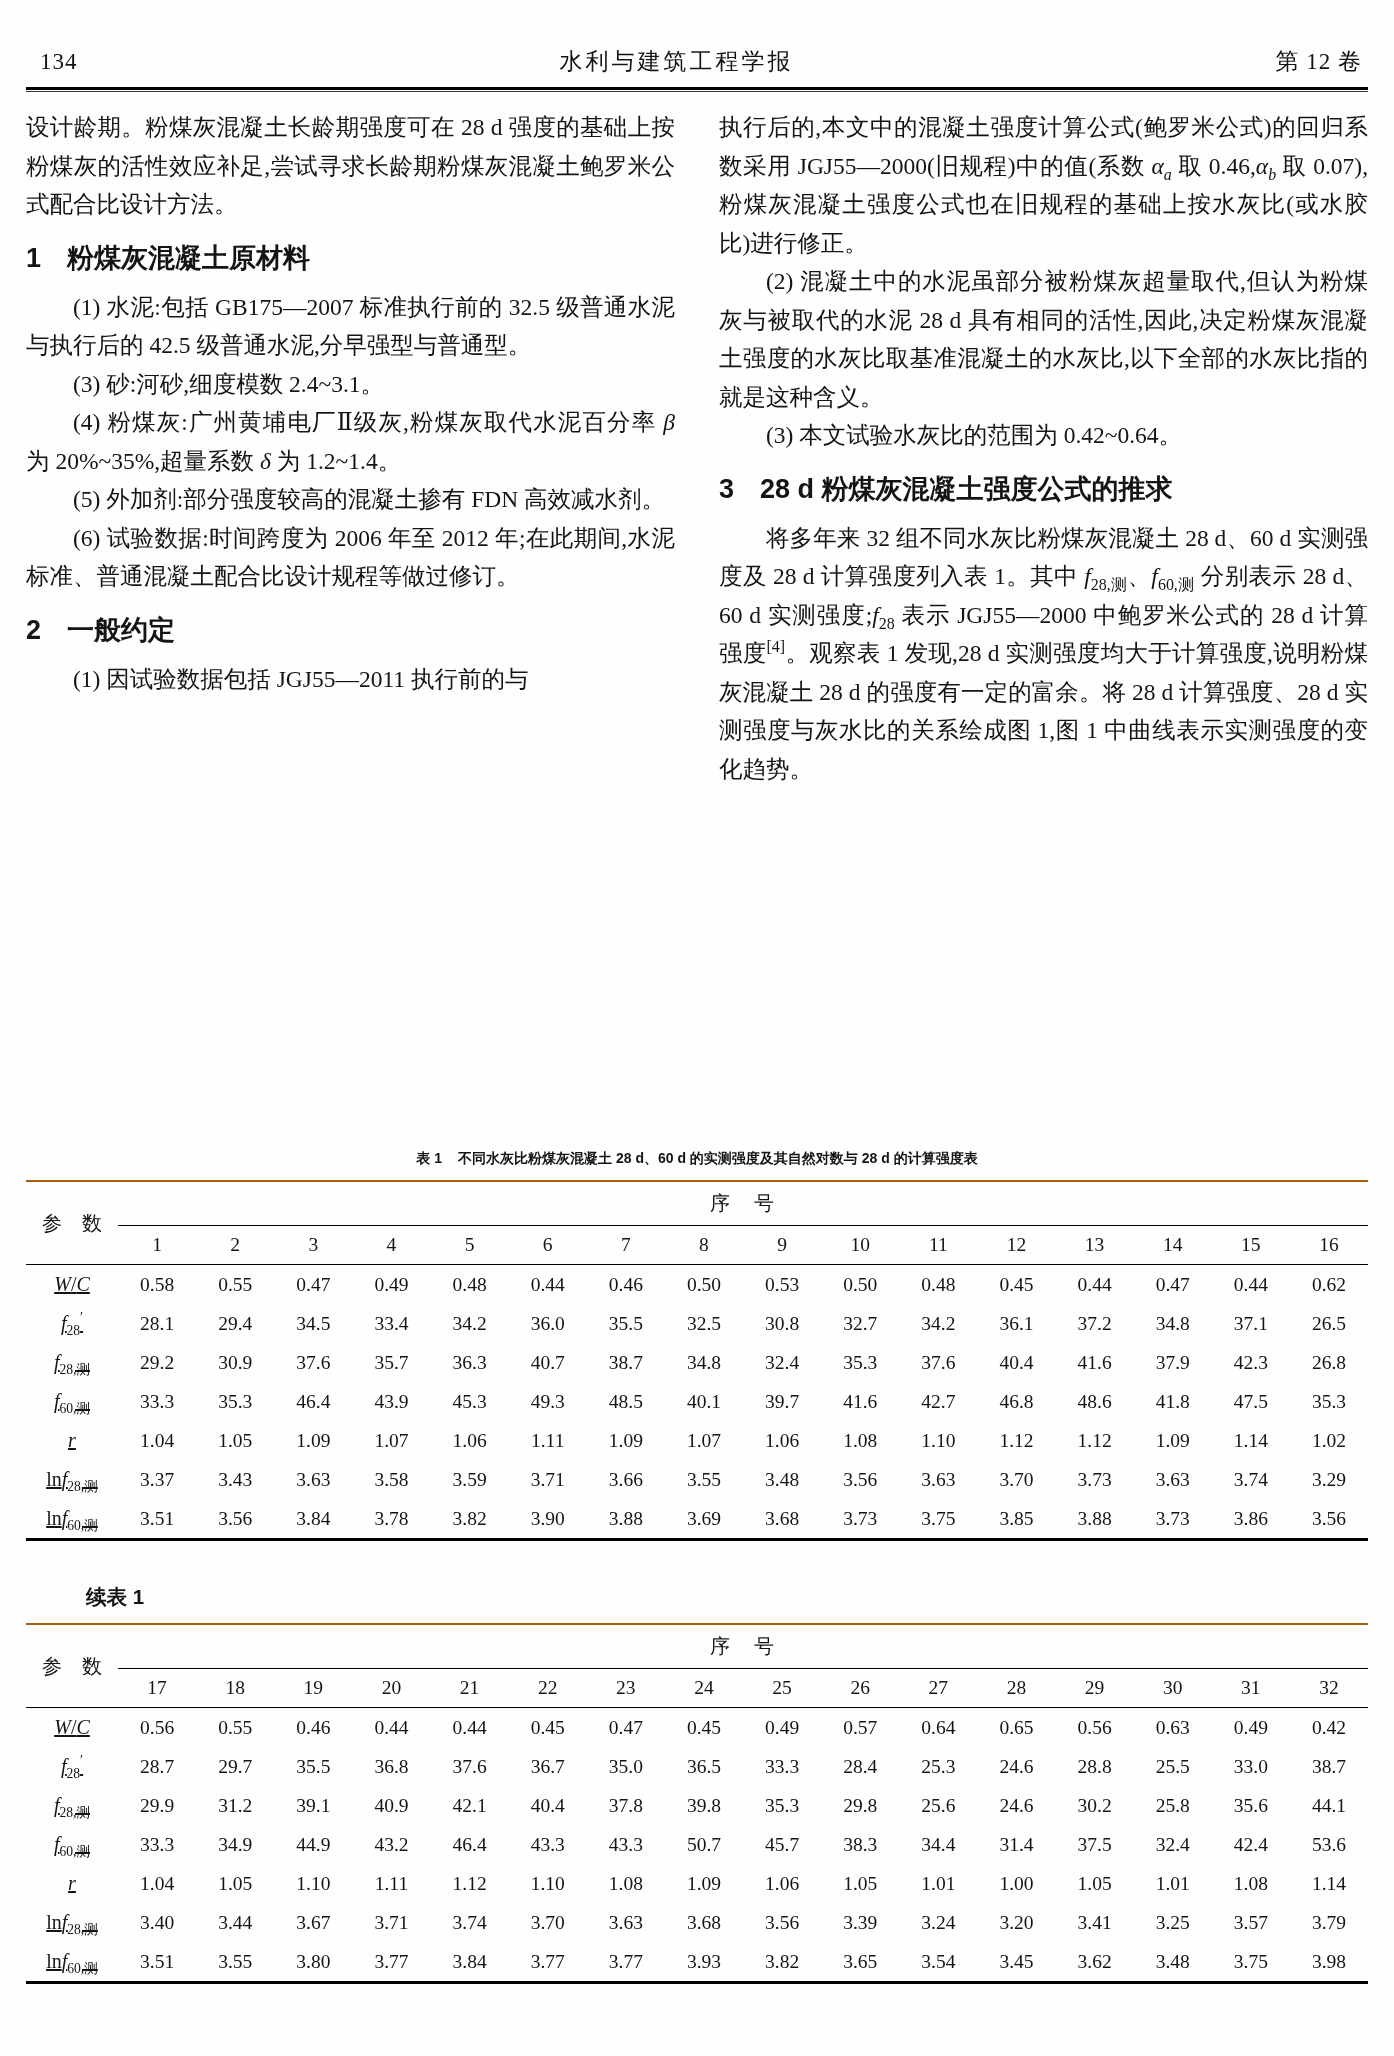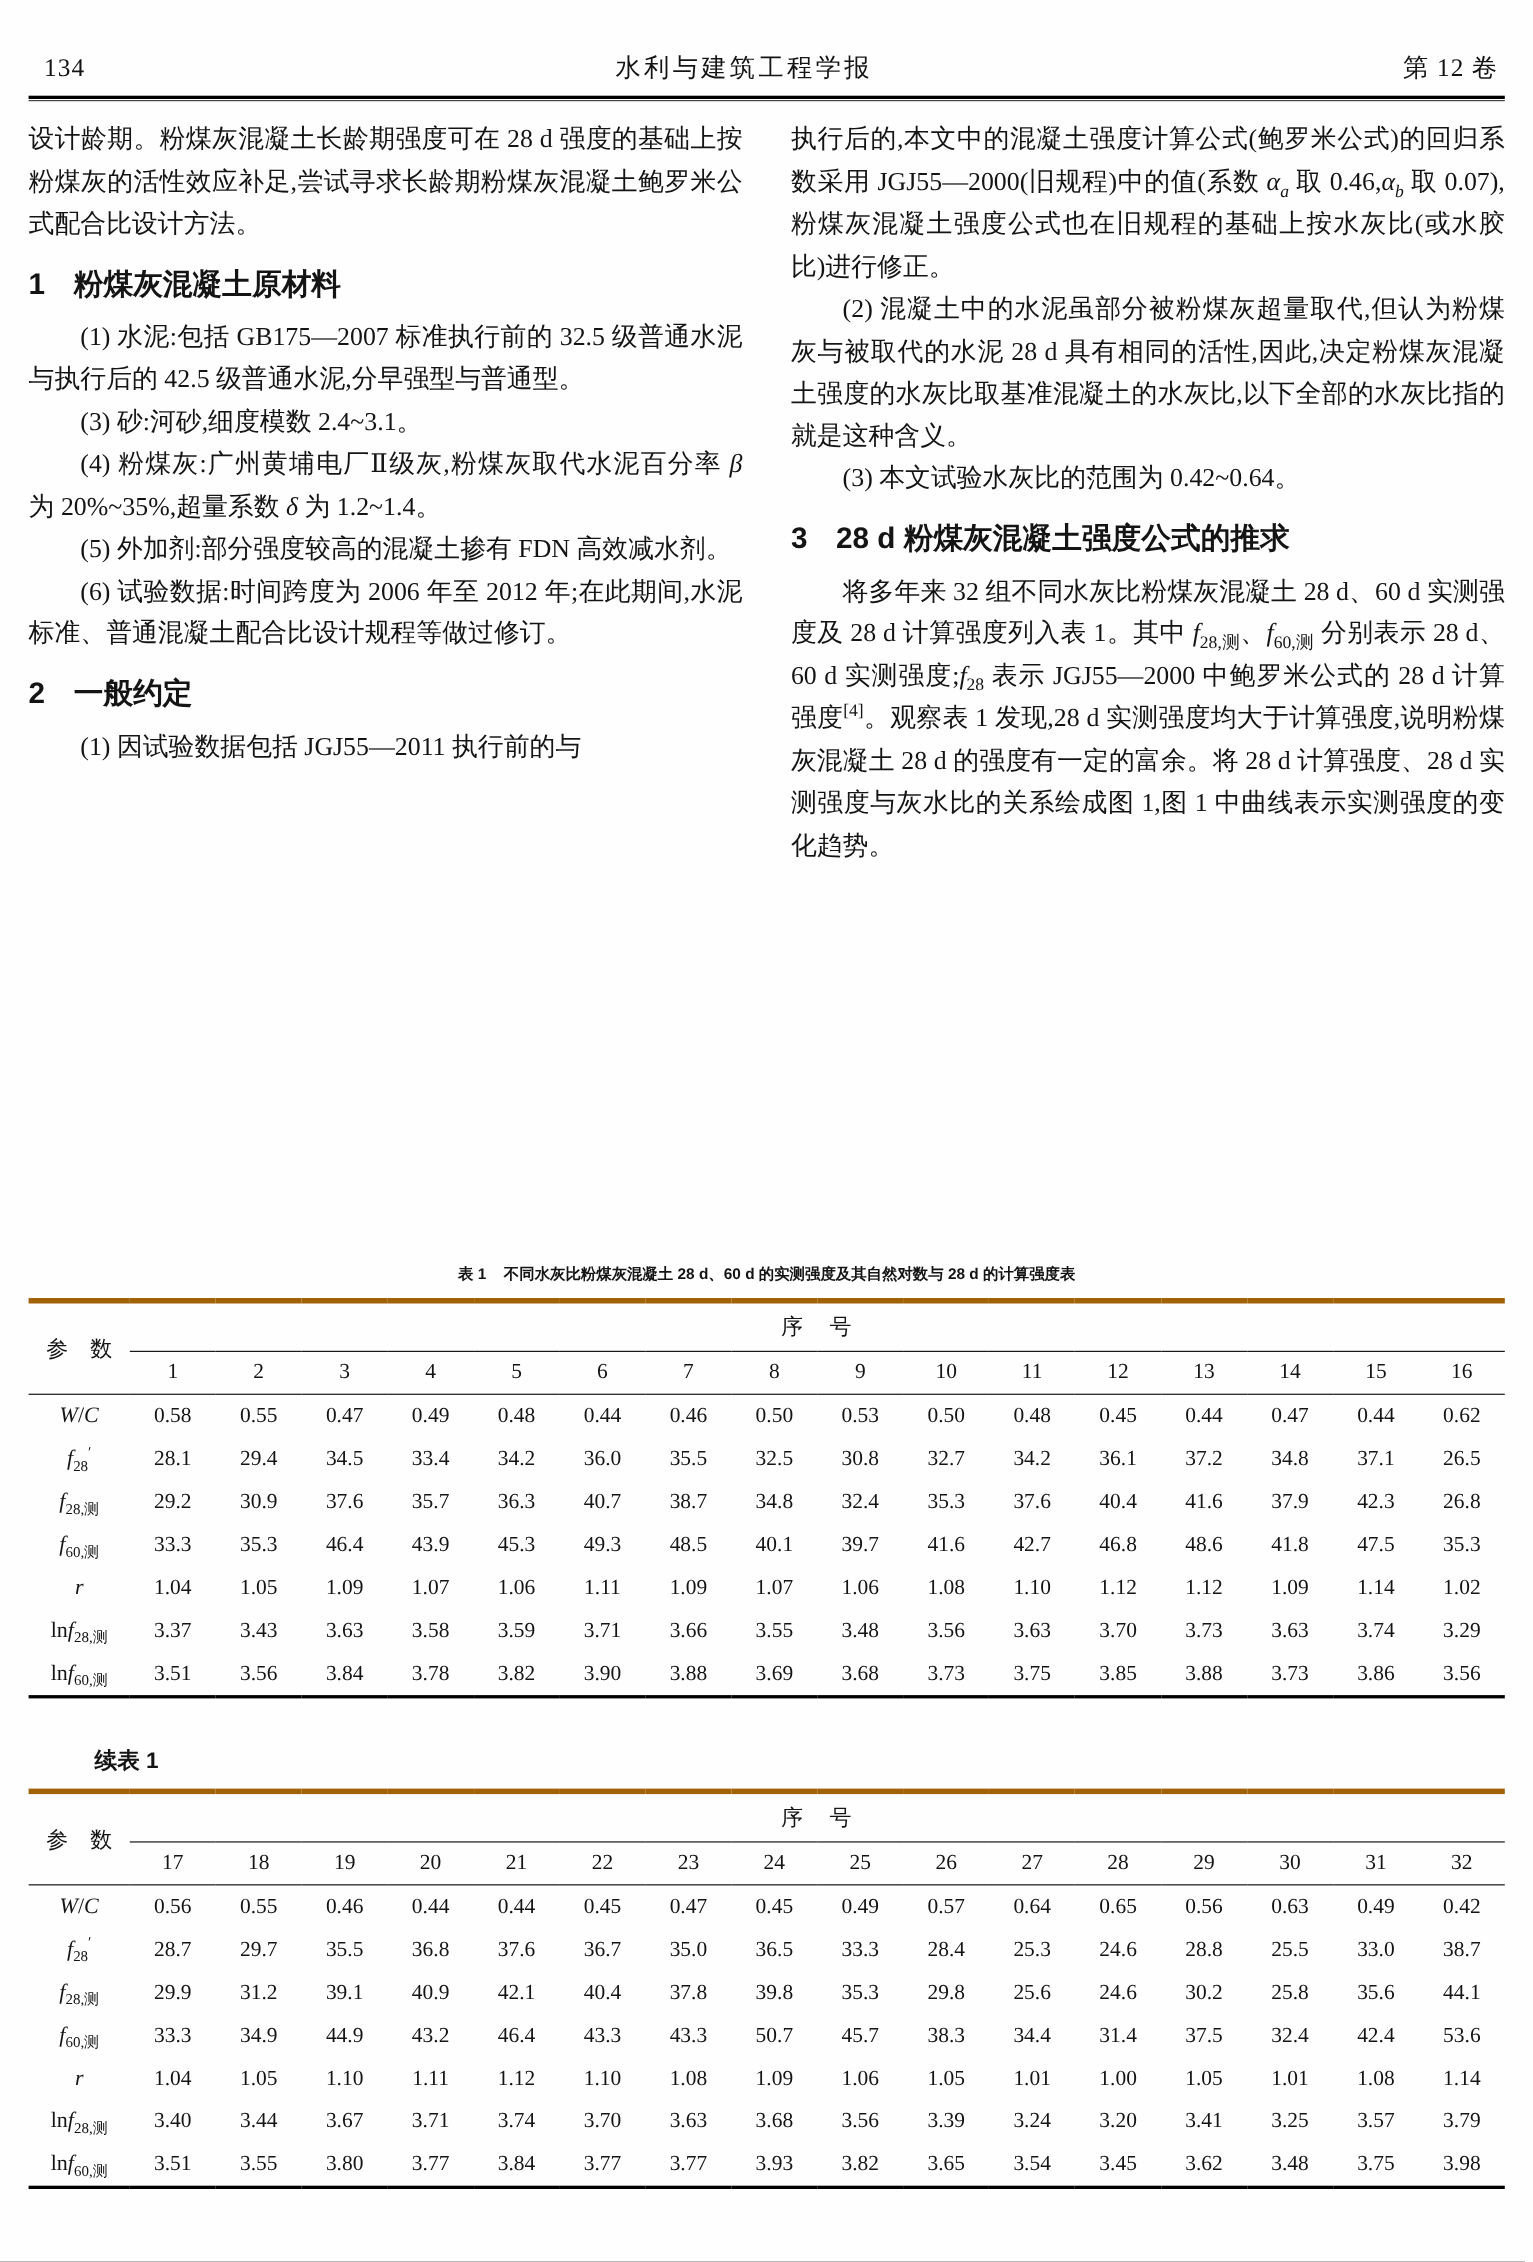--- a/index.html
+++ b/index.html
@@ -22,26 +22,26 @@
   .it{font-style:italic;}
   sub{font-size:68%;line-height:0;}
   sup{font-size:68%;line-height:0;}
   
   .tbl-caption{margin:20px 26px 12px 26px;text-align:center;
                font-family:"Liberation Sans","DejaVu Sans",sans-serif;font-weight:700;font-size:14px;}
   .tbl-caption .cap-prefix{margin-right:16px;}
   .cont-label{margin:42px 16px 12px 86px;font-family:"Liberation Sans","DejaVu Sans",sans-serif;
               font-weight:700;font-size:20.5px;}
   table.datatable{width:1342px;margin:0 26px;border-collapse:collapse;table-layout:fixed;
-                  border-top:5px solid #a16207;border-bottom:3px solid #000;font-size:19.5px;}
+                  border-top:2px solid #a16207;border-bottom:3px solid #000;font-size:19.5px;}
   table.datatable th,table.datatable td{font-weight:normal;text-align:center;padding:8px 0;}
   th.param-cell{width:92px;border-bottom:1.5px solid #000;font-size:20px;}
   th.serial-head{border-bottom:1.5px solid #000;font-size:20px;letter-spacing:2px;}
   .colnum-row th{border-bottom:1.5px solid #000;padding:9px 0;}
-  td.rowlabel{font-size:20px;}
+  td.rowlabel{font-size:20px;text-decoration:underline;}
 </style>
 </head>
 <body>
 
 <div class="page">
 
   <div class="runhead">
     <span>134</span>
     <span class="jtitle">水利与建筑工程学报</span>
     <span>第 12 卷</span>

